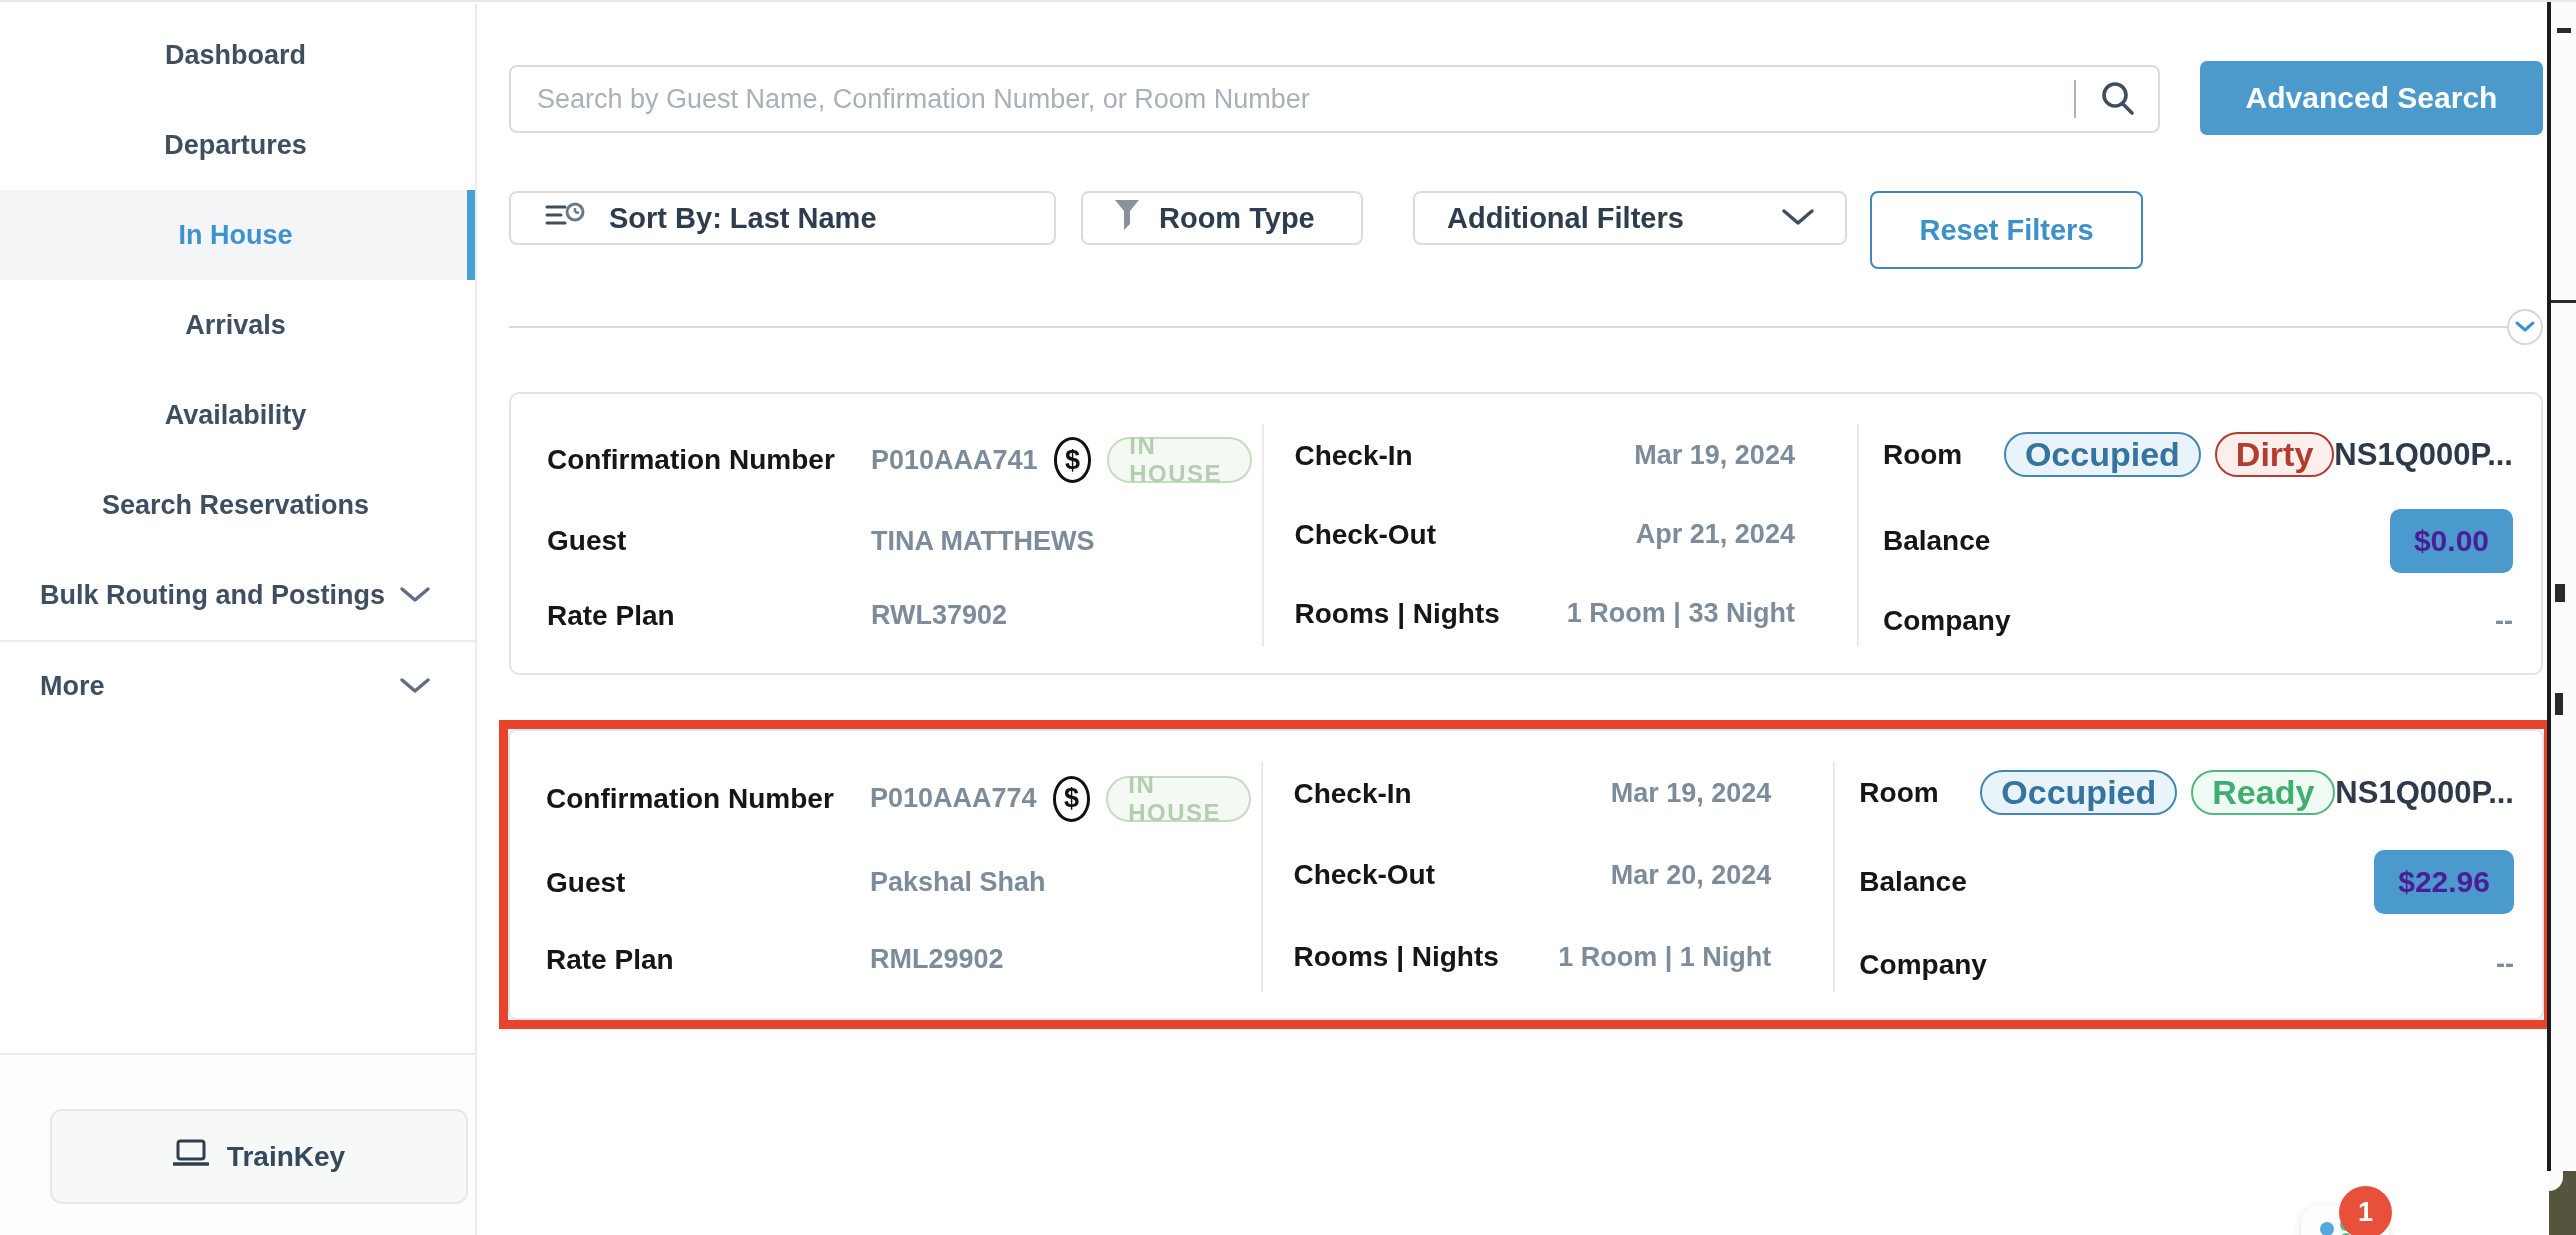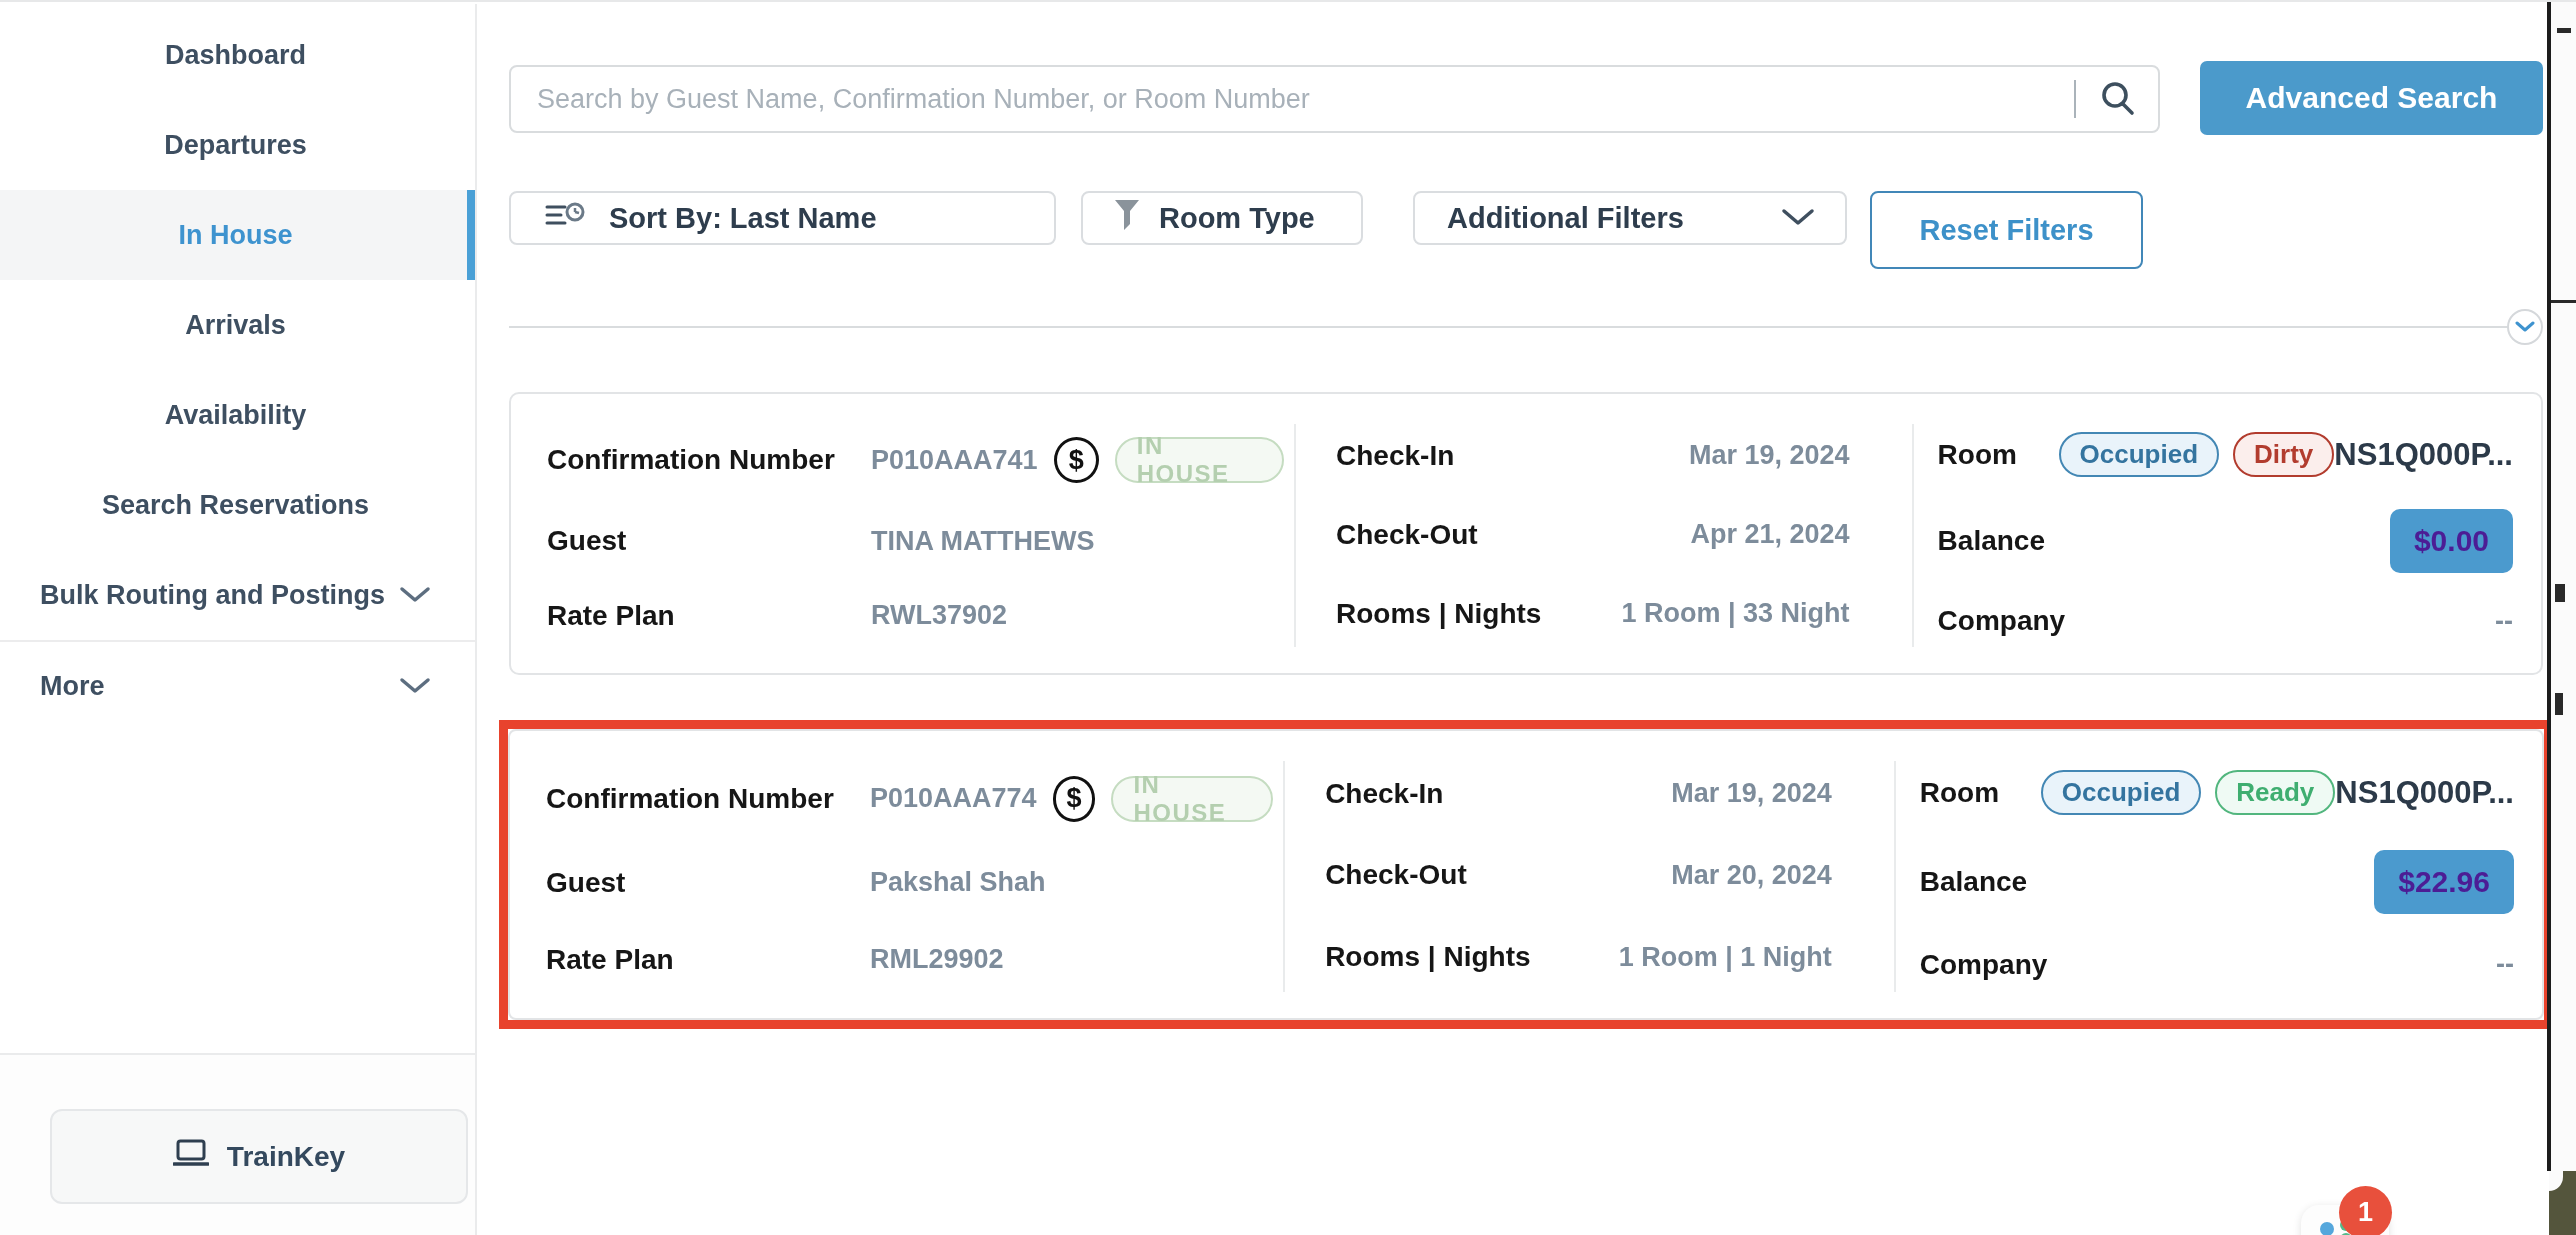--- a/index.html
+++ b/index.html
@@ -50,40 +50,40 @@
                  background:#fff; display:flex; align-items:center; justify-content:center; cursor:pointer; }
 
   
   .card { background:#fff; border:2px solid #e2e4e6; border-radius:10px; display:flex; }
   .card1 { position:absolute; left:509px; top:390px; width:2034px; height:283px; }
   .hl-frame { position:absolute; left:499px; top:718px; width:2054px; height:309px; border:9px solid #e8432d; background:#fff; }
   .hl-frame .card { width:100%; height:100%; border-radius:8px; }
 
   .col { position:relative; display:flex; flex-direction:column; justify-content:space-around; padding-top:22px; padding-bottom:20px; }
   .col1 { width:821px; padding-left:36px; padding-right:10px; }
-  .col2 { width:644px; padding-left:42px; padding-right:62px; }
+  .col2 { width:644px; padding-left:32px; padding-right:62px; }
   .col3 { flex:1; padding-left:26px; padding-right:28px; }
   .vdiv { position:absolute; left:0; top:30px; bottom:26px; width:2px; background:#e9ebec; }
 
   .row { display:flex; align-items:center; }
   .lbl { font-size:28px; font-weight:700; color:#161616; }
   .col1 .lbl { width:324px; flex:0 0 324px; }
   .val { font-size:27px; font-weight:600; color:#7d8c9b; }
   .col2 .val, .col3 .val { margin-left:auto; }
   .room-num { margin-left:auto; font-size:31px; font-weight:700; color:#2c3a49; }
 
   .conf-wrap { display:flex; align-items:center; gap:16px; }
   .dollar-ic { width:46px; height:46px; border:3px solid #111; border-radius:50%; display:flex; align-items:center;
                justify-content:center; font-size:27px; font-weight:700; color:#111; cursor:pointer; }
   .inhouse { height:46px; display:flex; align-items:center; border:2px solid #c5dcc1; background:#f4f9f3; color:#b4cfaf;
              border-radius:24px; padding:0 20px; font-size:24px; font-weight:700; letter-spacing:1.5px; }
 
   .col3 .lbl.room-lbl { width:121px; flex:0 0 121px; }
   .pills { display:flex; gap:14px; }
-  .pill { height:45px; display:flex; align-items:center; border-radius:23px; padding:0 19px; font-size:26px; font-weight:700; }
+  .pill { height:45px; display:flex; align-items:center; border-radius:23px; padding:0 19px; font-size:34px; font-weight:700; }
   .pill.blue  { color:#34749f; border:2px solid #4387b4; background:#e9f3fa; }
   .pill.red   { color:#b23c2e; border:2px solid #b23c2e; background:#fbeeec; }
   .pill.green { color:#3fae70; border:2px solid #52b67e; background:#effaf4; }
 
   .bal-btn { margin-left:auto; height:64px; background:#4b9ace; border:none; border-radius:10px; color:#4c1d95; font-size:30px;
              font-weight:600; font-family:"Liberation Sans", sans-serif; padding:0 24px; cursor:pointer;
              display:flex; align-items:center; justify-content:center; }
 
   
   .teams { position:absolute; left:2301px; top:1203px; width:88px; height:60px; background:#fdfdfd; border-radius:18px;

